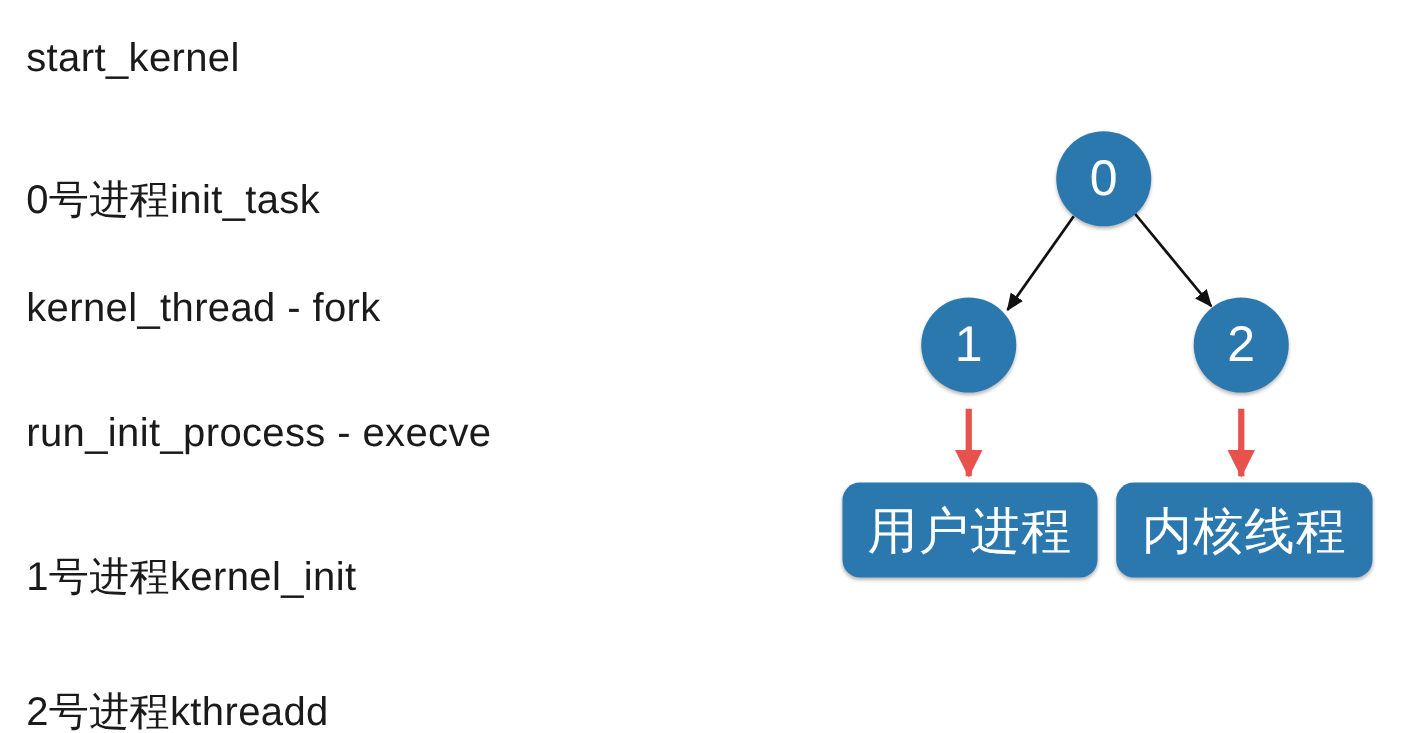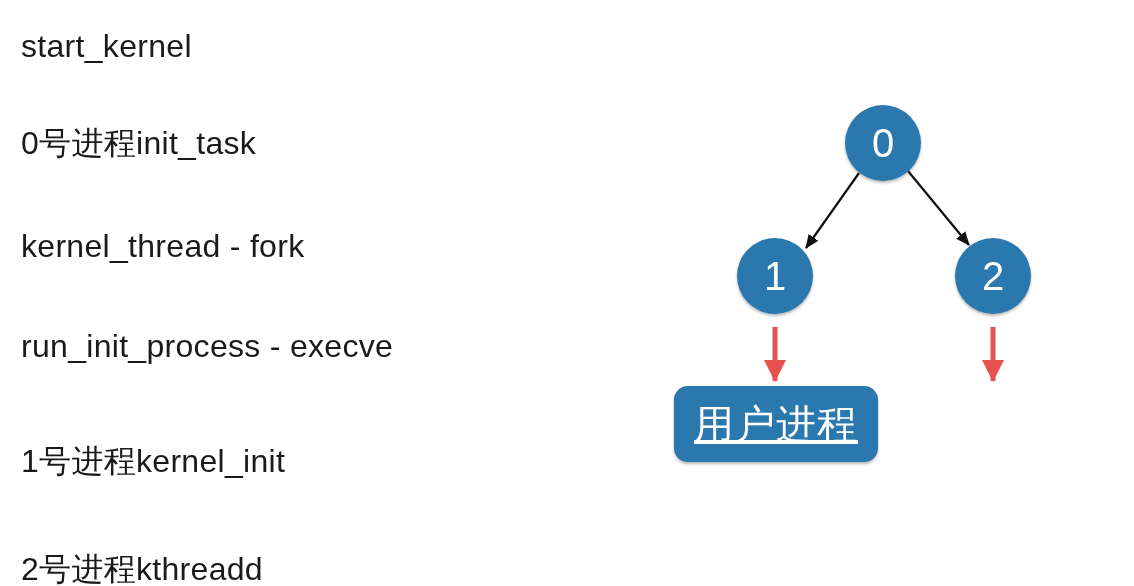--- a/index.html
+++ b/index.html
@@ -38,39 +38,38 @@
     position: absolute;
     height: 76px;
     border-radius: 14px;
     background: var(--node-blue, #2a78ae);
     color: var(--node-text, #ffffff);
     display: flex; align-items: center; justify-content: center;
     font-size: 40px;
     letter-spacing: 1px;
     box-shadow: 0 2px 3px rgba(0,0,0,0.28);
     white-space: nowrap;
-    text-decoration: underline;
   }
   svg.arrows {
     position: absolute; left: 0; top: 0;
     pointer-events: none;
   }
   .edge-black { stroke: var(--edge-black, #111111); stroke-width: 2.2; }
   .edge-red   { stroke: var(--arrow-red, #e8524e); stroke-width: 5; }
   .head-black { fill: var(--edge-black, #111111); }
   .head-red   { fill: var(--arrow-red, #e8524e); }
 </style>
 </head>
 <body>
 
 <div class="stage">
 
   <div>
     <div class="step" style="top:27px">start_kernel</div>
-    <div class="step" style="top:124px">0号进程init_task</div>
+    <div class="step" style="top:140px">0号进程init_task</div>
     <div class="step" style="top:227px">kernel_thread - fork</div>
     <div class="step" style="top:327px">run_init_process - execve</div>
     <div class="step" style="top:442px">1号进程kernel_init</div>
     <div class="step" style="top:550px">2号进程kthreadd</div>
   </div>
 
   <svg class="arrows" width="1134" height="586" viewBox="0 0 1134 586" aria-hidden="true">
     <defs>
       <marker id="mb" markerUnits="userSpaceOnUse" markerWidth="15" markerHeight="13" refX="13" refY="6" orient="auto">
         <path class="head-black" d="M0,0 L14,6 L0,12 Z"></path>
@@ -83,14 +82,15 @@
     <line class="edge-black" x1="908" y1="171" x2="969" y2="245" marker-end="url(#mb)"></line>
     <line class="edge-red" x1="775" y1="327" x2="775" y2="381" marker-end="url(#mr)"></line>
     <line class="edge-red" x1="993" y1="327" x2="993" y2="381" marker-end="url(#mr)"></line>
   </svg>
 
   <div class="node" style="left:845px; top:105px;">0</div>
   <div class="node" style="left:737px; top:238px;">1</div>
   <div class="node" style="left:955px; top:238px;">2</div>
 
   <div class="pbox" style="left:674px; top:386px; width:204px;">用户进程</div>
+  <div class="pbox" style="left:893px; top:386px; width:205px;">内核线程</div>
 
 </div>
 
 </body></html>

